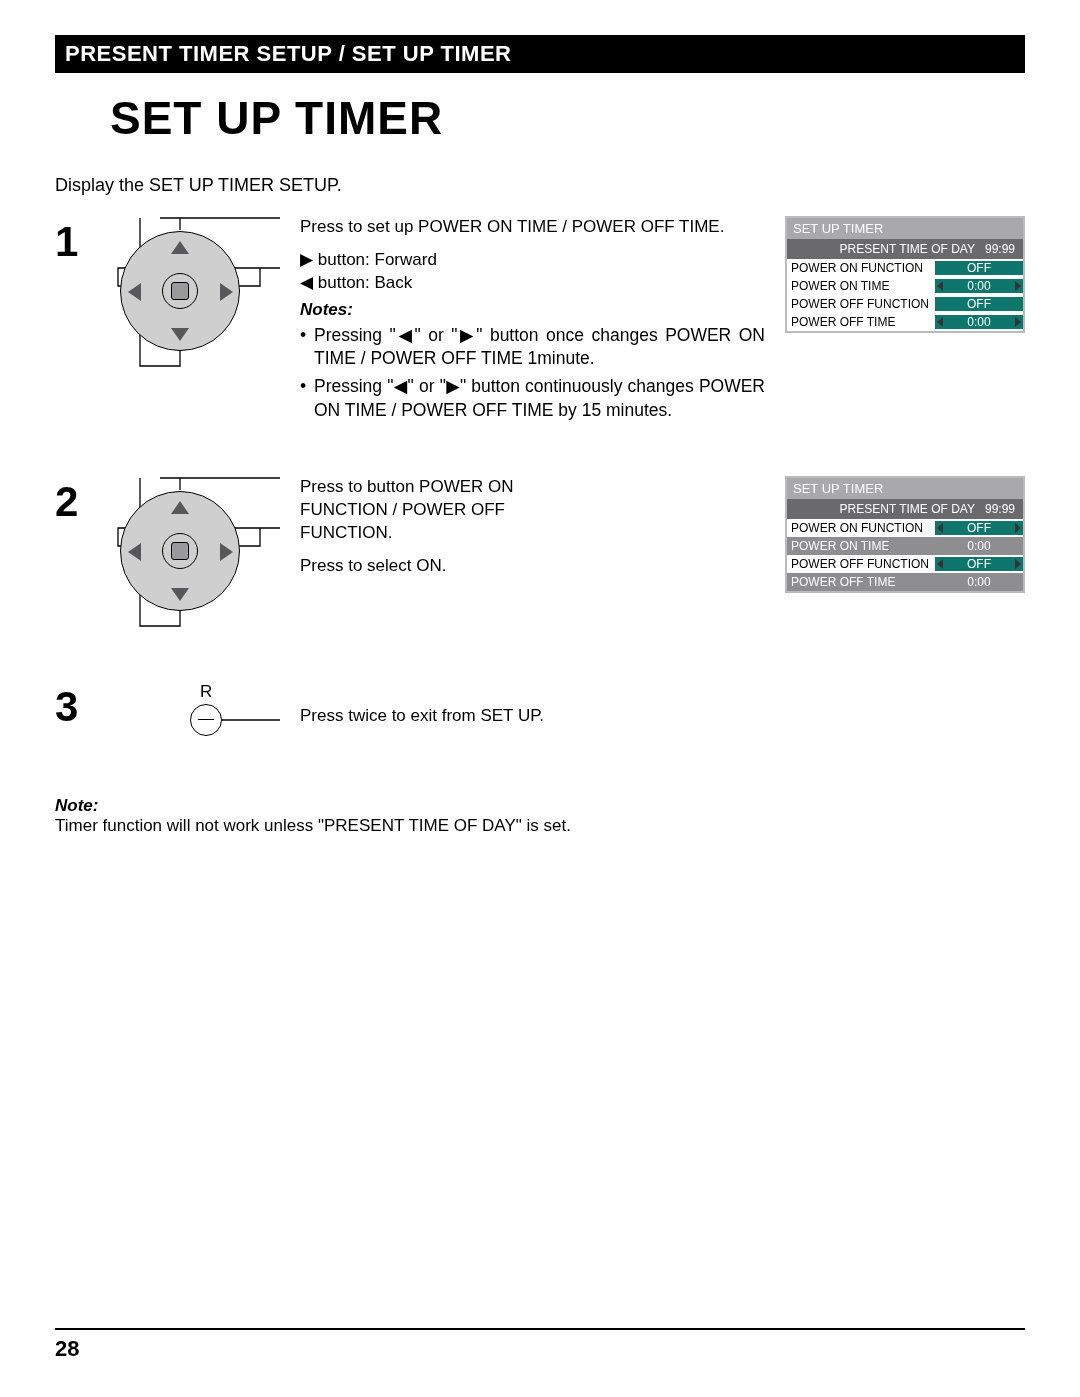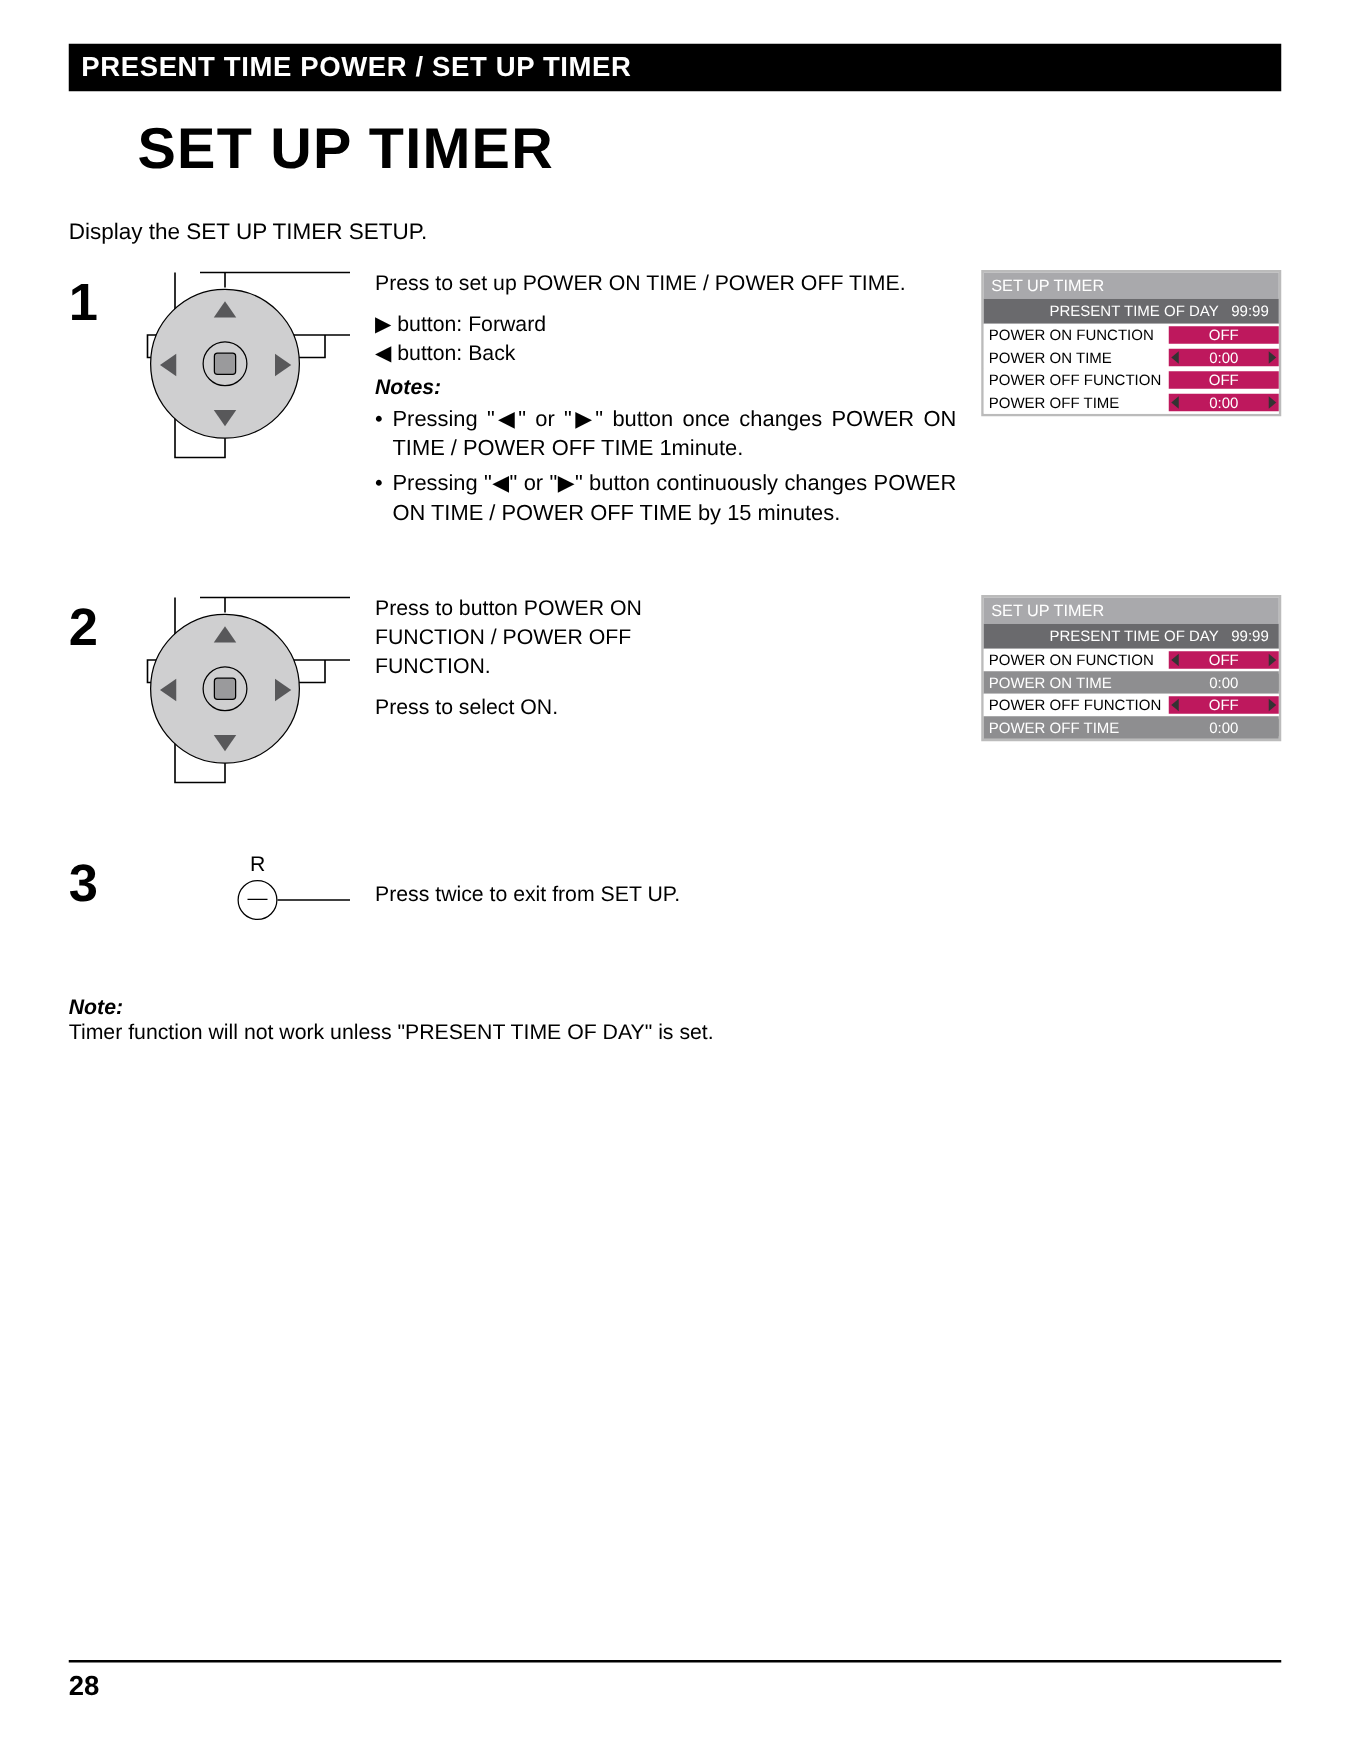--- a/index.html
+++ b/index.html
@@ -167,21 +167,21 @@
   }
   .osd-val-cell {
     flex: 1;
     display: flex;
     align-items: center;
     justify-content: center;
     gap: 4px;
     position: relative;
   }
   .osd-white { background: #fff; color: #000; }
-  .osd-white .osd-val-cell { background: #be185d; color: #fff; }
+  .osd-white .osd-val-cell { background: #0f766e; color: #fff; }
   .osd-grey { background: #8e8e90; color: #fff; }
   .osd-grey .osd-val-cell { background: #8e8e90; }
   .osd-arrow-l, .osd-arrow-r { width: 0; height: 0; display: inline-block; }
   .osd-arrow-l { border-top: 5px solid transparent; border-bottom: 5px solid transparent; border-right: 6px solid #fff; margin-left: 2px; }
   .osd-arrow-r { border-top: 5px solid transparent; border-bottom: 5px solid transparent; border-left: 6px solid #fff; margin-right: 2px; }
   .osd-arrow-l.dk { border-right-color: #333; }
   .osd-arrow-r.dk { border-left-color: #333; }
   .footer-note {
     margin-top: 50px;
     font-size: 17px;
@@ -205,21 +205,21 @@
   
   .callout-svg {
     position: absolute;
     left: 0; top: 0;
     pointer-events: none;
   }
 </style>
 </head>
 <body>
 
-<div class="header-band">PRESENT TIME POWER / SET UP TIMER</div>
+<div class="header-band">PRESENT TIMER SETUP / SET UP TIMER</div>
 <div class="main-title">SET UP TIMER</div>
 <div class="intro-line">Display the SET UP TIMER SETUP.</div>
 
 <div class="step">
   <div class="step-num">1</div>
   <div class="step-body">
     <div class="dpad-wrap">
       <svg class="callout-svg" width="170" height="160">
         <path d="M 70 14 L 70 2 L 50 2 L 50 2 L 170 2" stroke="#000" stroke-width="1.3" fill="none"></path>
         <path d="M 70 126 L 70 150 L 30 150 L 30 2" stroke="#000" stroke-width="1.3" fill="none"></path>

